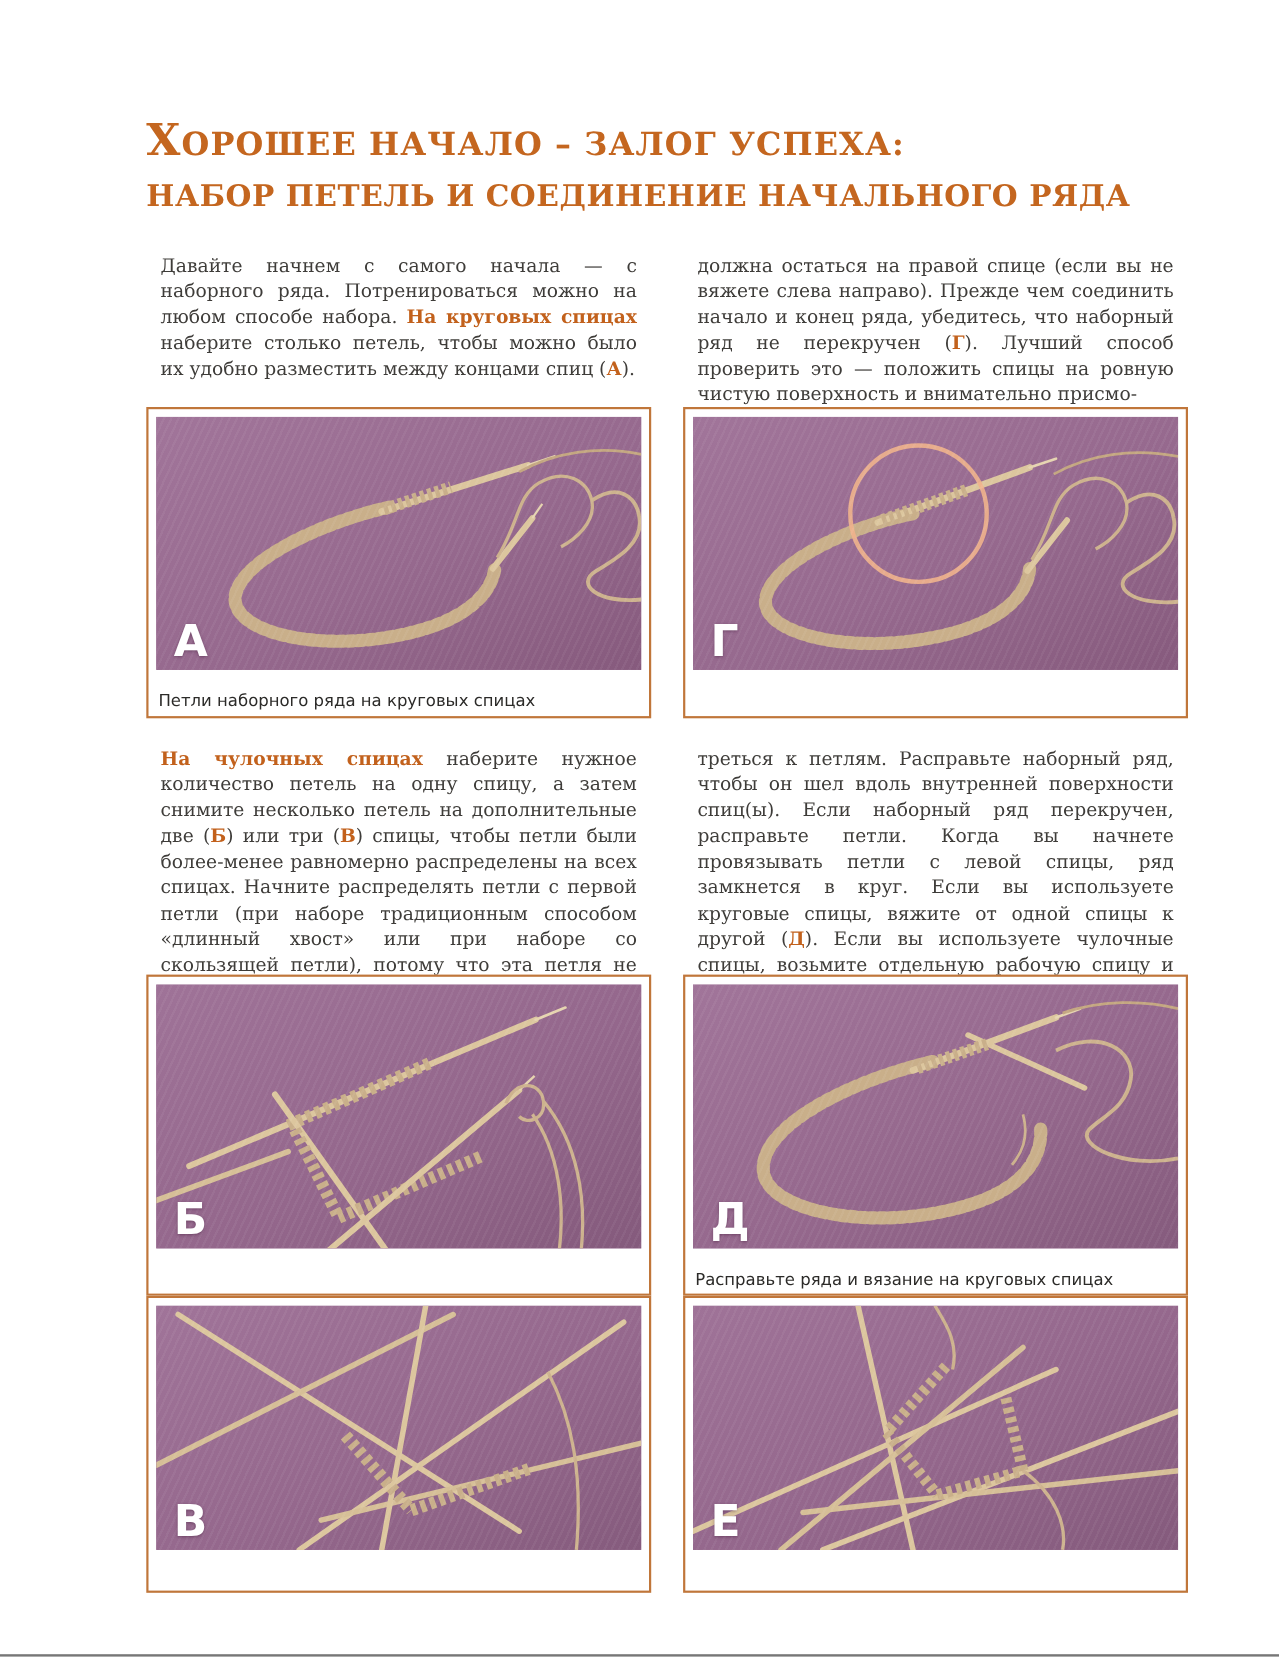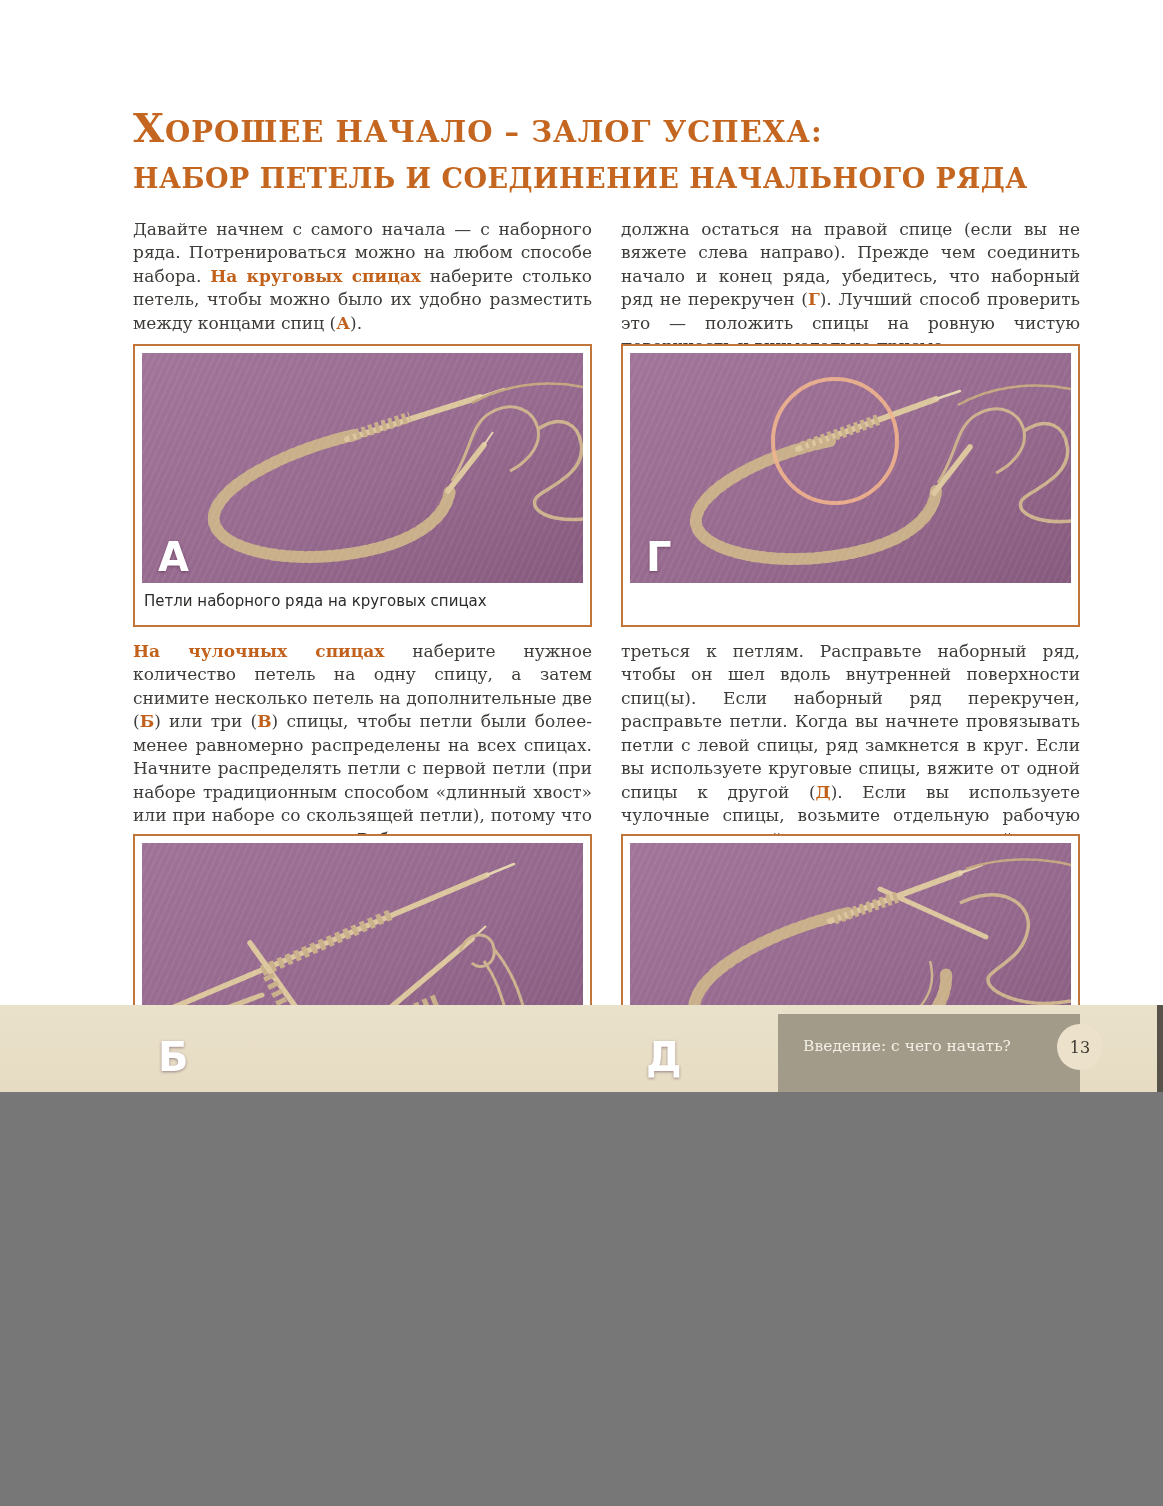--- a/index.html
+++ b/index.html
@@ -1,45 +1,45 @@
 <!DOCTYPE html>
 <html><head>
 <meta charset="utf-8">
 <style>
   html,body{margin:0;padding:0;background:#777;}
-  .page{position:relative;width:1163px;height:1092px;background:#ffffff;
+  .page{position:relative;width:1163px;height:1504px;background:#ffffff;
         font-family:"DejaVu Serif", serif;overflow:hidden;margin:0 auto;}
   .content{position:absolute;left:133px;top:0;width:947px;}
   
   h1{margin:0;padding-top:106px;color:#c4661f;font-weight:bold;line-height:1.1;}
   .title-line1{display:block;font-size:29px;letter-spacing:1px;}
   .title-line1 .ini{font-size:40px;}
   .title-line2{display:block;font-size:27px;letter-spacing:0.5px;margin-top:14px;}
   
   .cols{display:grid;grid-template-columns:459px 459px;column-gap:29px;margin-top:24px;}
   .col{display:flex;flex-direction:column;}
-  p.body{margin:0;font-size:17px;line-height:23.5px;text-align:justify;color:#3e3c39;}
+  p.body{margin:13px;font-size:17px;line-height:23.5px;text-align:justify;color:#3e3c39;}
   p.intro{height:126px;box-sizing:border-box;}
   p.mid{height:207px;box-sizing:border-box;padding-top:13px;}
   .em,.ref{color:#c2611c;font-weight:bold;}
   
   figure{margin:0;border:2px solid #c0763a;background:#fff;padding:7px 7px 0 7px;box-sizing:border-box;width:459px;}
   .fig-tall{height:283px;}
   .fig-mid{height:292px;}
   .fig-low{height:270px;}
   .photo{position:relative;width:441px;background:#9a6d92;overflow:hidden;}
   .ph-a{height:230px;} .ph-b{height:240px;} .ph-v{height:222px;}
   .photo svg{position:absolute;inset:0;display:block;}
   .photo::after{content:"";position:absolute;inset:0;pointer-events:none;
     background:repeating-linear-gradient(115deg,rgba(255,255,255,.05) 0 2px,transparent 2px 6px);}
   .letter{position:absolute;left:16px;bottom:6px;z-index:2;
     font-family:"DejaVu Sans", sans-serif;font-weight:bold;font-size:40px;line-height:1;
     color:#ffffff;text-shadow:0 1px 3px rgba(60,20,50,.45);}
   figcaption{font-family:"DejaVu Sans", sans-serif;font-size:15px;color:#2c2b29;
-    padding:9px 2px 0 2px;white-space:nowrap;overflow:hidden;}
+    padding:19px 2px 0 2px;white-space:nowrap;overflow:hidden;}
   
   .paper-strip{position:absolute;left:0;right:0;bottom:0;height:87px;
     background:linear-gradient(180deg,#eae1cb,#e6dcc3);}
   .paper-edge{position:absolute;right:0;top:0;width:6px;height:100%;background:#57534b;}
   .footer-bar{position:absolute;left:778px;top:9px;width:302px;height:78px;background:#a29b8a;}
   .footer-label{position:absolute;left:0;right:44px;top:23px;text-align:center;
     color:#f3efe4;font-size:15.5px;font-family:"DejaVu Serif", serif;}
   .page-circle{position:absolute;right:-23px;top:10px;width:46px;height:46px;border-radius:50%;
     background:#ece2cb;display:flex;align-items:center;justify-content:center;
     font-size:16px;color:#3b382f;font-family:"DejaVu Serif", serif;}
@@ -225,20 +225,13 @@
               <path d="M 300,150 C 330,172 340,200 336,222" fill="none" stroke="#cdb28e" stroke-width="3"></path>
             </svg>
             <span class="letter">Е</span>
           </div>
         </figure>
 
       </div>
     </div>
   </div>
 
-  <div class="paper-strip">
-    <div class="paper-edge"></div>
-    <div class="footer-bar">
-      <span class="footer-label">Введение: с чего начать?</span>
-      <div class="page-circle">13</div>
-    </div>
-  </div>
 </div>
 
 </body></html>

